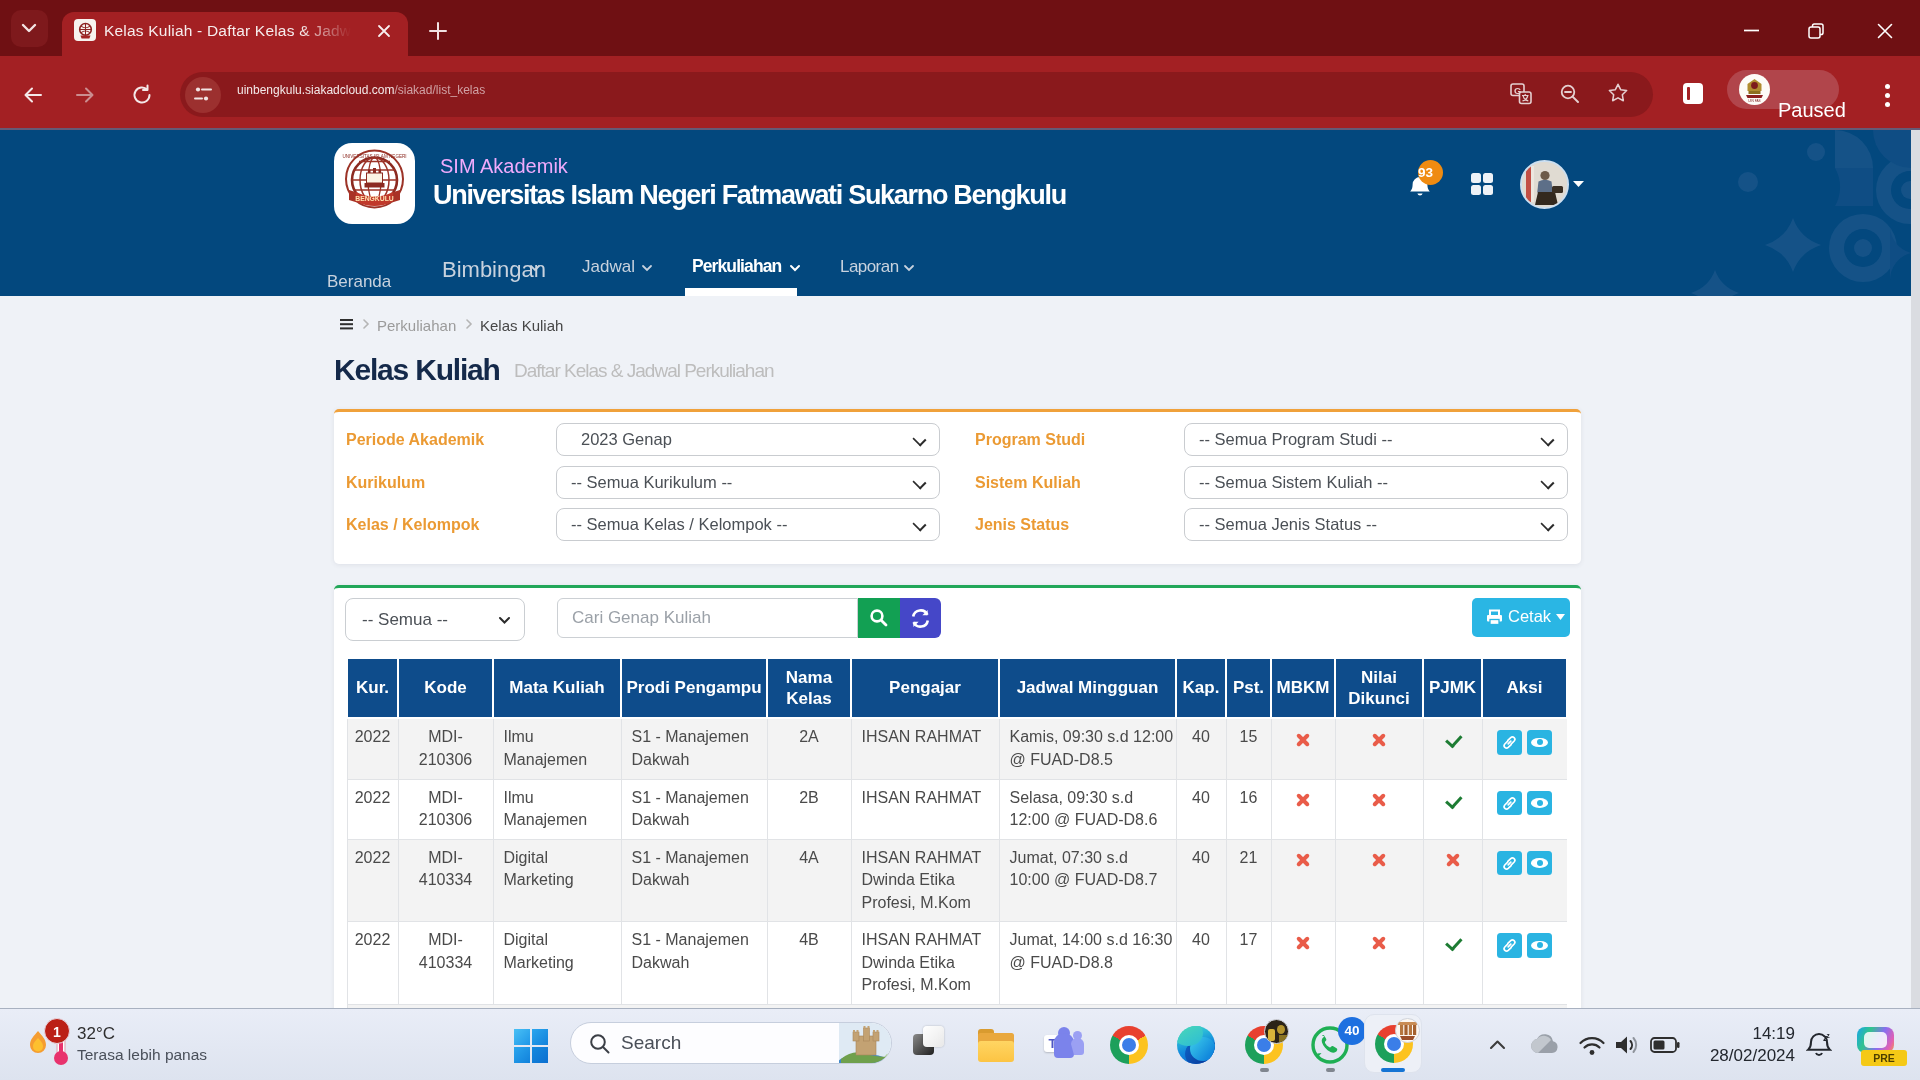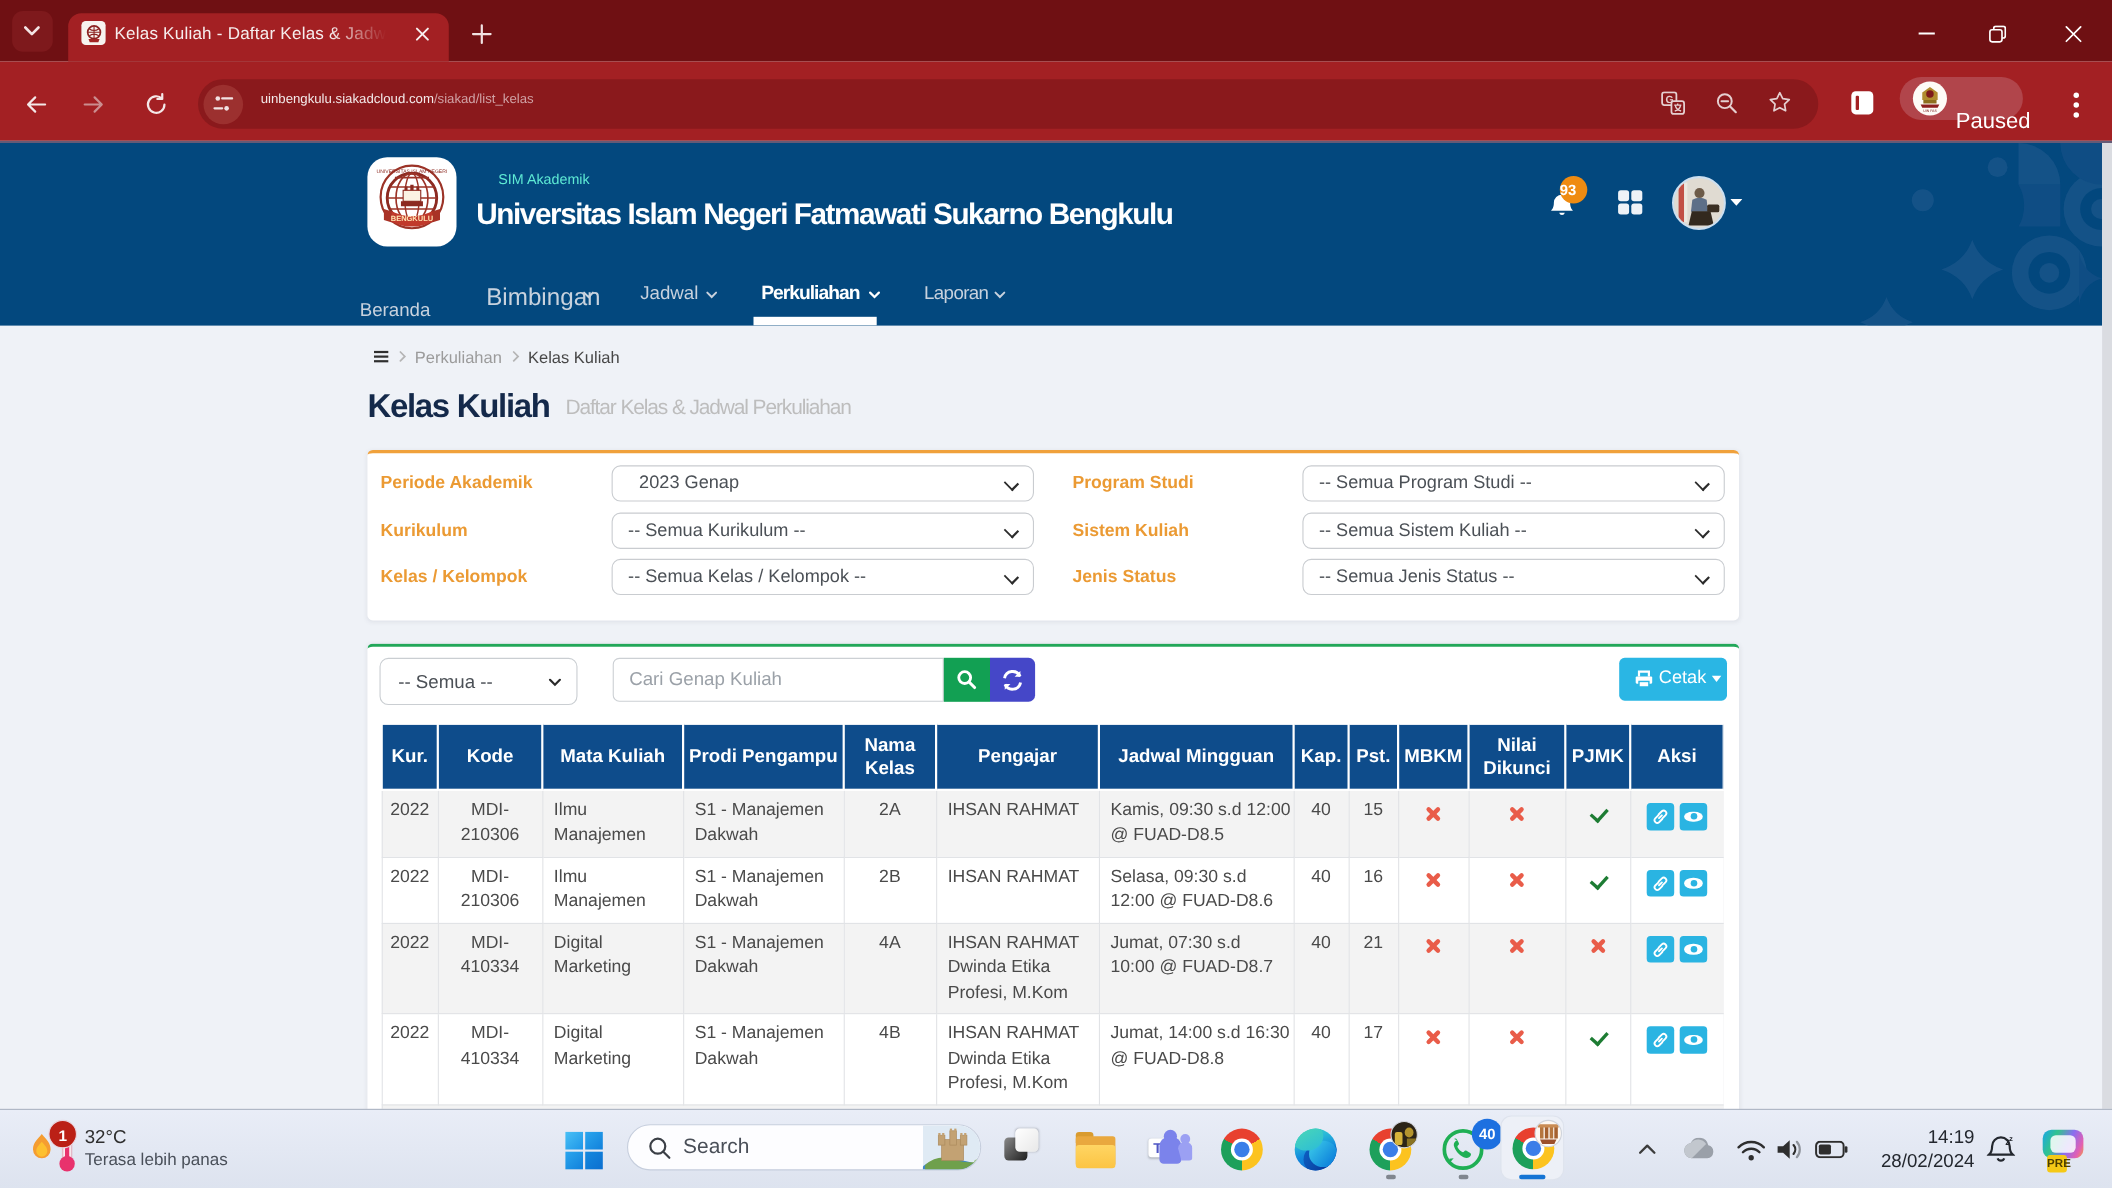--- a/index.html
+++ b/index.html
@@ -143,21 +143,21 @@
     <ellipse cx="34.5" cy="32" rx="14.5" ry="22.5" fill="none" stroke="#9c3327" stroke-width="1.5"></ellipse>
     <ellipse cx="34.5" cy="32" rx="6.5" ry="22.5" fill="none" stroke="#9c3327" stroke-width="1.3"></ellipse>
     <path d="M12 32 h45 M14 22 h41 M14 42 h41 M19 13.5 h31 M19 50.5 h31" stroke="#9c3327" stroke-width="1.5"></path>
     <rect x="26.5" y="25" width="16" height="10" fill="#fbf3e4" stroke="#8c2a21" stroke-width="1"></rect>
     <path d="M28 25 v-3.5 h2.5 v3.5 M33 25 v-5 h3 v5 M38.5 25 v-3.5 h2.5 v3.5" fill="#8c2a21"></path>
     <path d="M24.5 35 h20 v4.5 h-20 z" fill="#8c2a21"></path>
     <path d="M9 42 l8 2.5 v10 l-8 -2.5 z M60 42 l-8 2.5 v10 l8 -2.5 z" fill="#a93226"></path>
     <path d="M16 44 q18.5 9 37 0 l0 9.5 q-18.5 9 -37 0 z" fill="#c0392b"></path>
     <text x="34.5" y="52.5" font-size="6.8" fill="#ffe2b0" text-anchor="middle" font-weight="bold" font-family="Liberation Sans">BENGKULU</text>
   </svg>
-  <div class="a" style="left:453px;top:25px;font-size:13px;color:#5eead4;">SIM Akademik</div>
+  <div class="a" style="left:440px;top:25px;font-size:20px;color:#f0abfc;">SIM Akademik</div>
   <div class="a" style="left:433px;top:50px;font-size:27px;font-weight:bold;color:#fff;letter-spacing:-1.3px;">Universitas Islam Negeri Fatmawati Sukarno Bengkulu</div>
   <svg class="a" style="left:1407px;top:44px" width="26" height="26" viewBox="0 0 26 26">
       <path d="M13 3 a7.4 7.4 0 0 1 7.4 7.4 c0 4.4 1.6 6.2 2.6 7.1 H3 c1 -.9 2.6 -2.7 2.6 -7.1 A7.4 7.4 0 0 1 13 3 z" fill="#fff"></path>
       <path d="M10.4 19.5 a2.7 2.7 0 0 0 5.2 0 z" fill="#fff"></path>
     </svg>
   <div class="a" style="left:1418px;top:29.5px;width:25px;height:25px;border-radius:50%;background:#ef8b11;color:#fff;font-size:13.5px;font-weight:bold;text-align:left;line-height:25px;">93</div>
   <div class="a" style="left:1471px;top:43px;width:9.5px;height:9.5px;border-radius:2.5px;background:#eef2f7;box-shadow:12px 0 0 #eef2f7,0 12px 0 #eef2f7,12px 12px 0 #eef2f7;"></div>
   <div class="a" style="left:1520px;top:30px;width:45px;height:45px;border-radius:50%;border:2px solid #ccdff0;background:#ded8cf;overflow:hidden;">
     <svg width="45" height="45" viewBox="0 0 45 45">
         <rect x="0" y="0" width="45" height="45" fill="#e0dbd2"></rect>
@@ -493,13 +493,13 @@
 <div class="a" style="left:1700px;top:1046px;width:95px;height:18px;font-size:17px;color:#23272e;text-align:right;">28/02/2024</div>
 <svg class="a" style="left:1806px;top:1032px" width="26" height="28" viewBox="0 0 26 28">
     <path d="M13 2 a8 8 0 0 1 8 8 c0 4.8 1.7 6.7 2.8 7.7 H2.2 C3.3 16.7 5 14.8 5 10 a8 8 0 0 1 8 -8 z" fill="none" stroke="#23272e" stroke-width="2"></path>
     <path d="M10 21 a3.2 3.2 0 0 0 6 0" fill="none" stroke="#23272e" stroke-width="2"></path>
     <text x="17" y="9" font-size="9" font-weight="bold" fill="#23272e" font-family="Liberation Sans">z</text>
     <text x="20.5" y="5.5" font-size="6.5" font-weight="bold" fill="#23272e" font-family="Liberation Sans">z</text>
   </svg>
 
 <div class="a" style="left:1857px;top:1027px;width:37px;height:26px;border-radius:8px;background:linear-gradient(115deg,#19a5e8 0%,#31c48d 30%,#8a6df0 60%,#e35fb2 85%,#f2a23c 100%);"></div>
 <div class="a" style="left:1864px;top:1032px;width:23px;height:16px;border-radius:5px;background:#fff;opacity:.85;"></div>
-<div class="a" style="left:1861px;top:1050px;width:18px;height:16px;border-radius:3px;background:#f5c916;color:#4e3f00;font-size:10.5px;font-weight:bold;text-align:center;line-height:16px;">PRE</div>
+<div class="a" style="left:1861px;top:1050px;width:46px;height:16px;border-radius:3px;background:#f5c916;color:#4e3f00;font-size:10.5px;font-weight:bold;text-align:center;line-height:16px;">PRE</div>
 
 </body></html>

